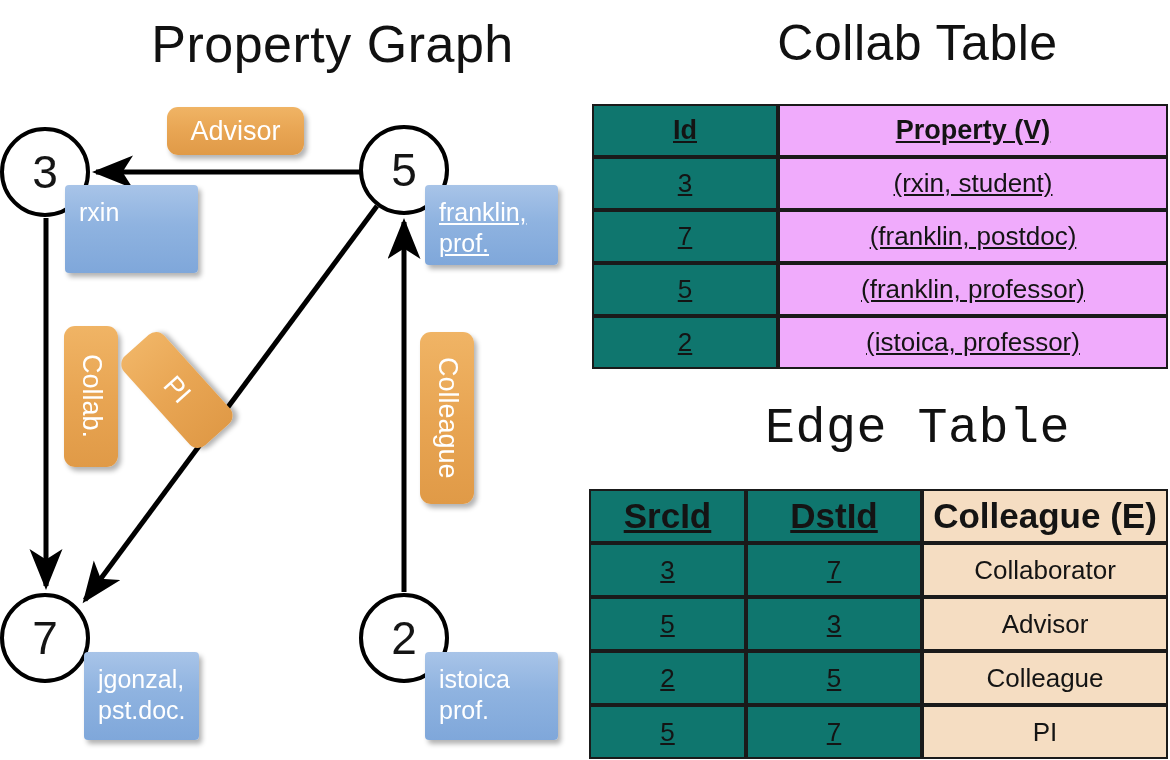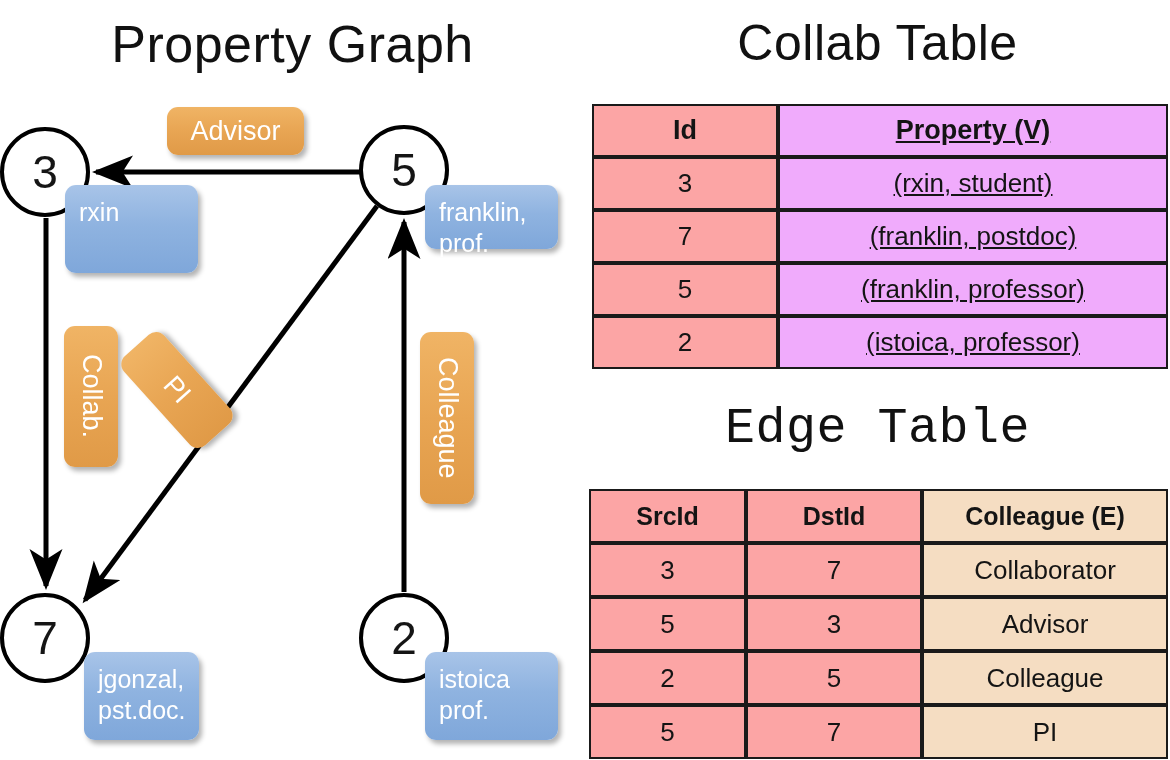--- a/index.html
+++ b/index.html
@@ -17,20 +17,21 @@
   }
 
   
   .title {
     position: absolute;
     font-family: "Liberation Sans", sans-serif;
     font-weight: 300;
     color: #111111;
     white-space: nowrap;
     letter-spacing: 0.5px;
+    margin-left: 40px;
   }
   #title-property-graph { left: 0; top: 14px; width: 585px; text-align: center; font-size: 52px; }
   #title-vertex-table   { left: 585px; top: 14px; width: 585px; text-align: center; font-size: 50px; }
   #title-edge-table     { left: 585px; top: 400px; width: 585px; text-align: center; font-size: 50px; font-family: Liberation Mono, monospace; }
 
   
   #graph-panel {
     position: absolute;
     left: 0; top: 0;
     width: 585px; height: 760px;
@@ -52,21 +53,21 @@
     align-items: center;
     justify-content: center;
     font-size: 46px;
     font-weight: 300;
     color: #151515;
     z-index: 5;
   }
 
   .vbox {
     position: absolute;
-    border-radius: 11px;
+    border-radius: 4px;
     background: linear-gradient(180deg, #a8c4e8 0%, #8fb3e0 45%, #7fa7da 100%);
     box-shadow: 3px 4px 5px rgba(0,0,0,0.30);
     color: #ffffff;
     font-size: 25px;
     line-height: 1.25;
     padding: 12px 0 10px 14px;
     box-sizing: border-box;
     z-index: 8;
     font-weight: 400;
   }
@@ -105,31 +106,31 @@
     font-weight: 300;
     color: #141414;
     padding: 0;
     box-sizing: border-box;
   }
   .tbl th {
     font-weight: 700;
   }
   .cell-blue { background: #f0abfc; text-decoration: underline; }
   .cell-peach { background: #f5ddc2; }
-  .cell-white { background: #fca5a5; }
+  .cell-white { background: #0f766e; text-decoration: underline; }
 
   #vertex-table { left: 592px; top: 104px; width: 576px; }
   #vertex-table th, #vertex-table td { height: 53px; font-size: 26px; }
   #vertex-table th { font-size: 27px; }
   #vertex-table .col-id { width: 186px; }
   #vertex-table .col-prop { width: 390px; }
 
   #edge-table { left: 589px; top: 489px; width: 579px; }
   #edge-table th, #edge-table td { height: 54px; font-size: 26px; }
-  #edge-table th { font-size: 25px; }
+  #edge-table th { font-size: 35px; }
   #edge-table .col-src { width: 157px; }
   #edge-table .col-dst { width: 176px; }
   #edge-table .col-eprop { width: 246px; }
 </style>
 </head>
 <body>
 
 <div class="title" id="title-property-graph">Property Graph</div>
 <div class="title" id="title-vertex-table">Collab Table</div>
 <div class="title" id="title-edge-table">Edge Table</div>
@@ -162,21 +163,21 @@
       <span>7</span>
     </div>
   <div class="node" style="left:359px; top:593px;">
       <span>2</span>
     </div>
 
   <div class="vbox" style="left:65px; top:185px; width:133px; height:88px;">
     <div>rxin</div>
   </div>
 
-  <div class="vbox" style="left:425px; top:185px; width:133px; height:64px;">
+  <div class="vbox" style="left:425px; top:185px; width:133px; height:80px;text-decoration:underline;">
     <div>franklin,</div>
     <div>prof.</div>
   </div>
 
   <div class="vbox" style="left:65px; top:652px; width:115px; height:88px;margin-left:19px;">
     <div>jgonzal,</div>
     <div>pst.doc.</div>
   </div>
 
   <div class="vbox" style="left:425px; top:652px; width:133px; height:88px;">

